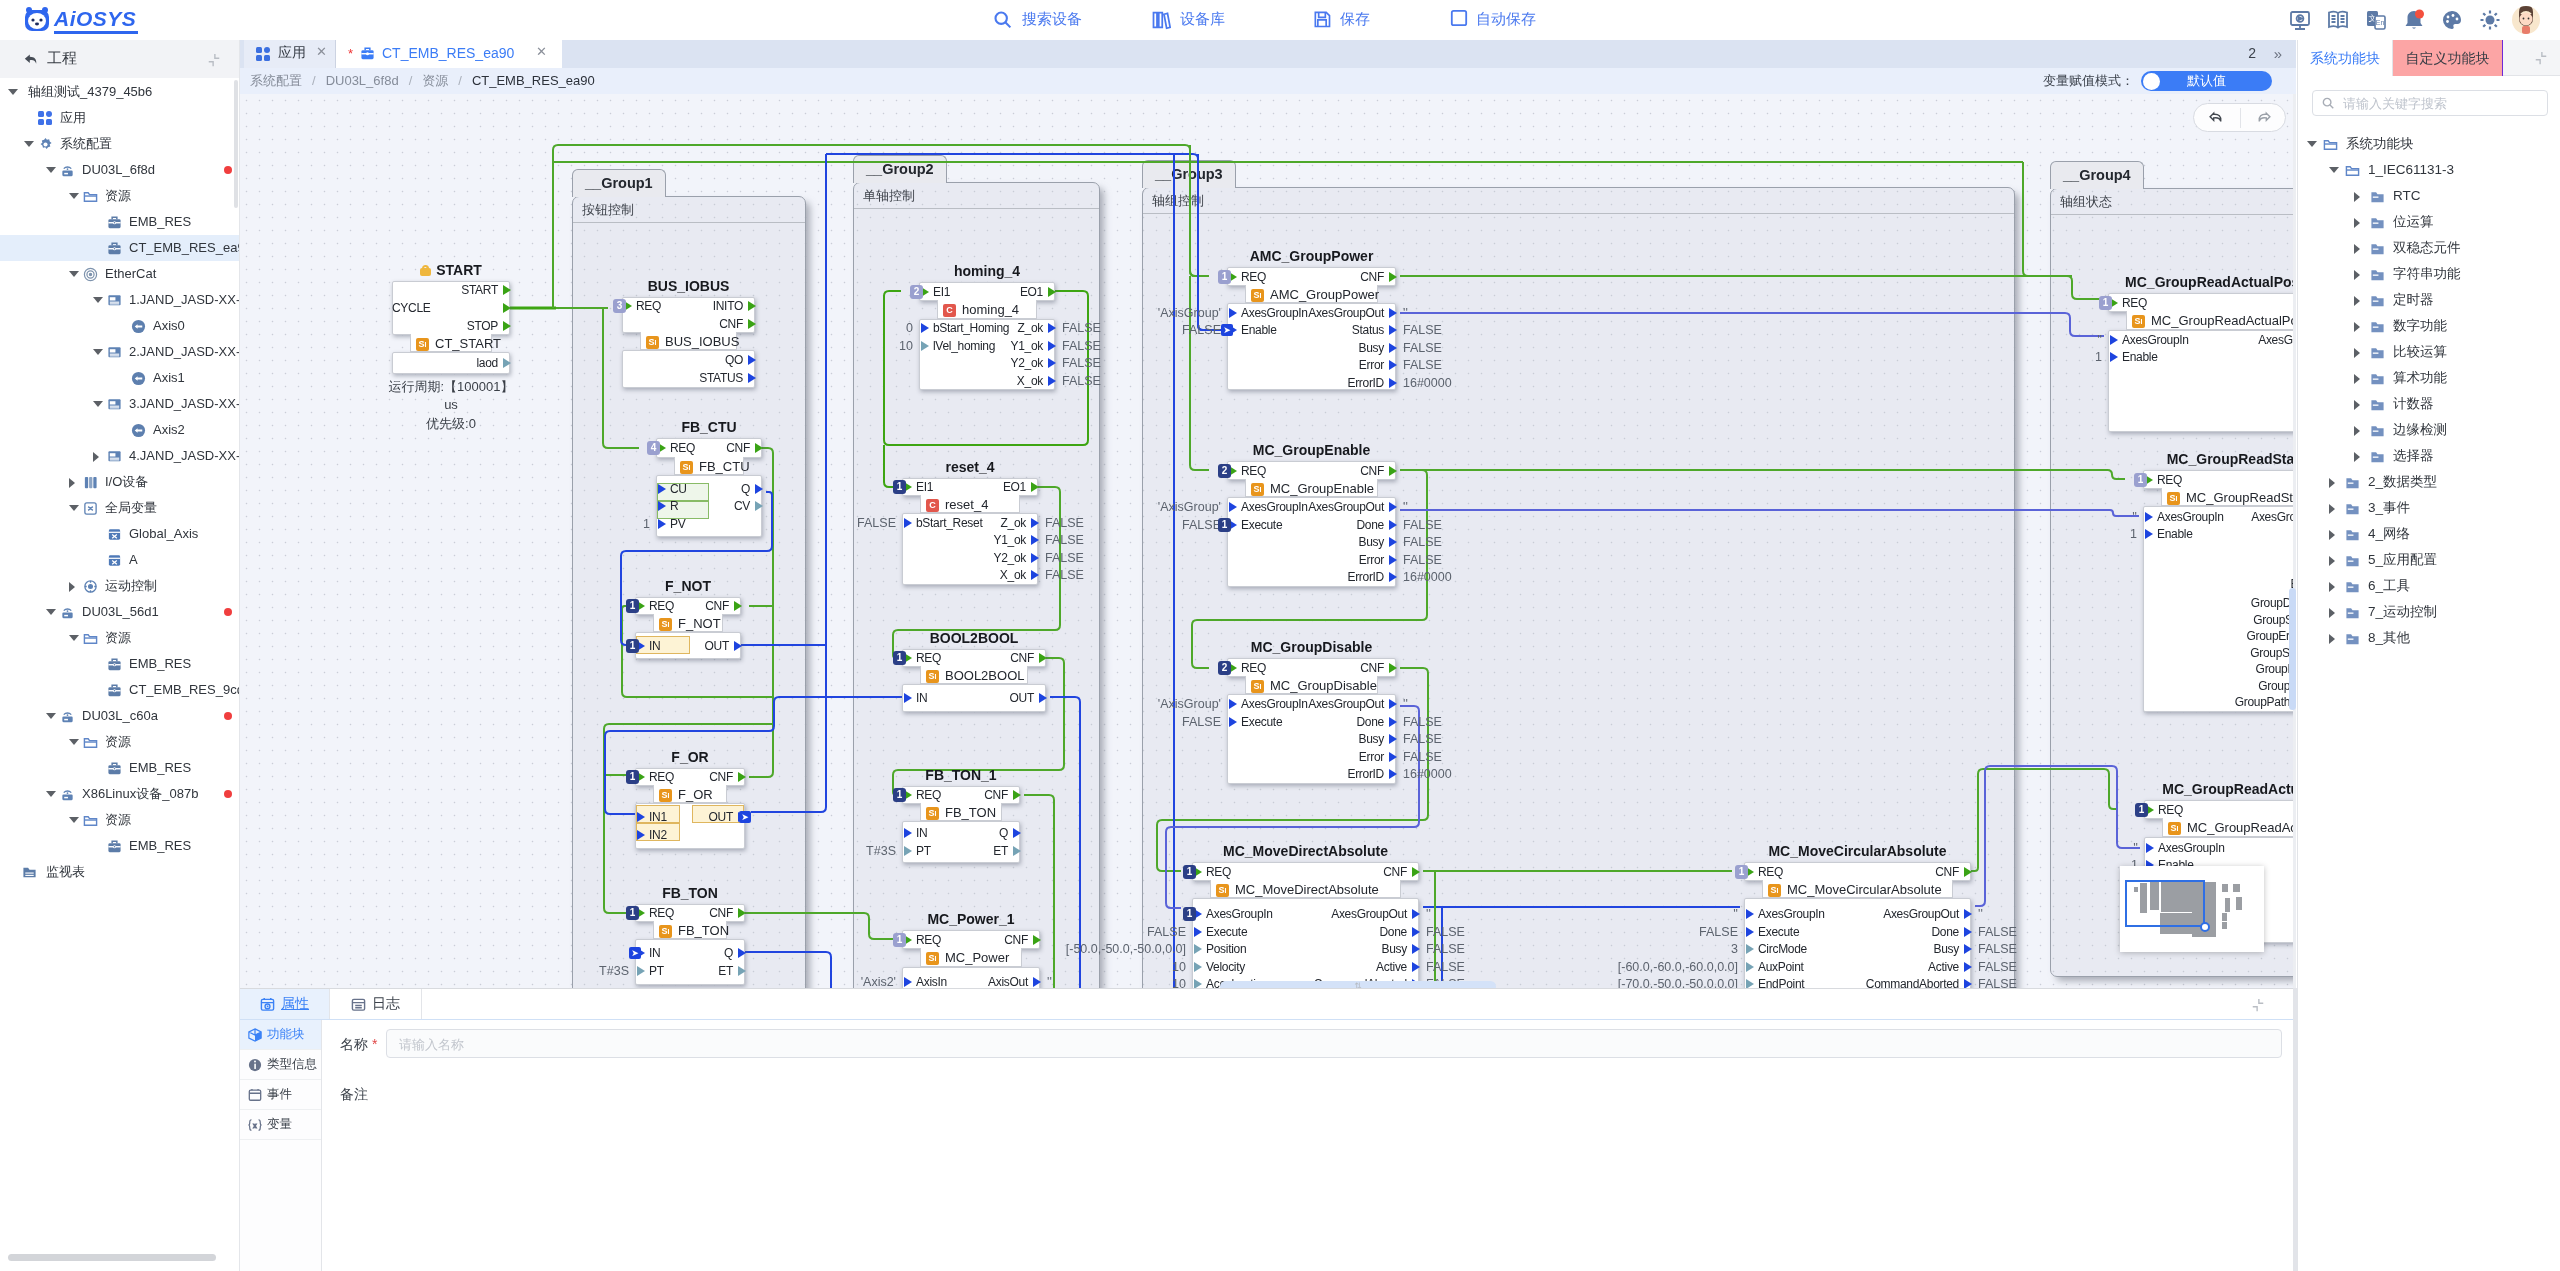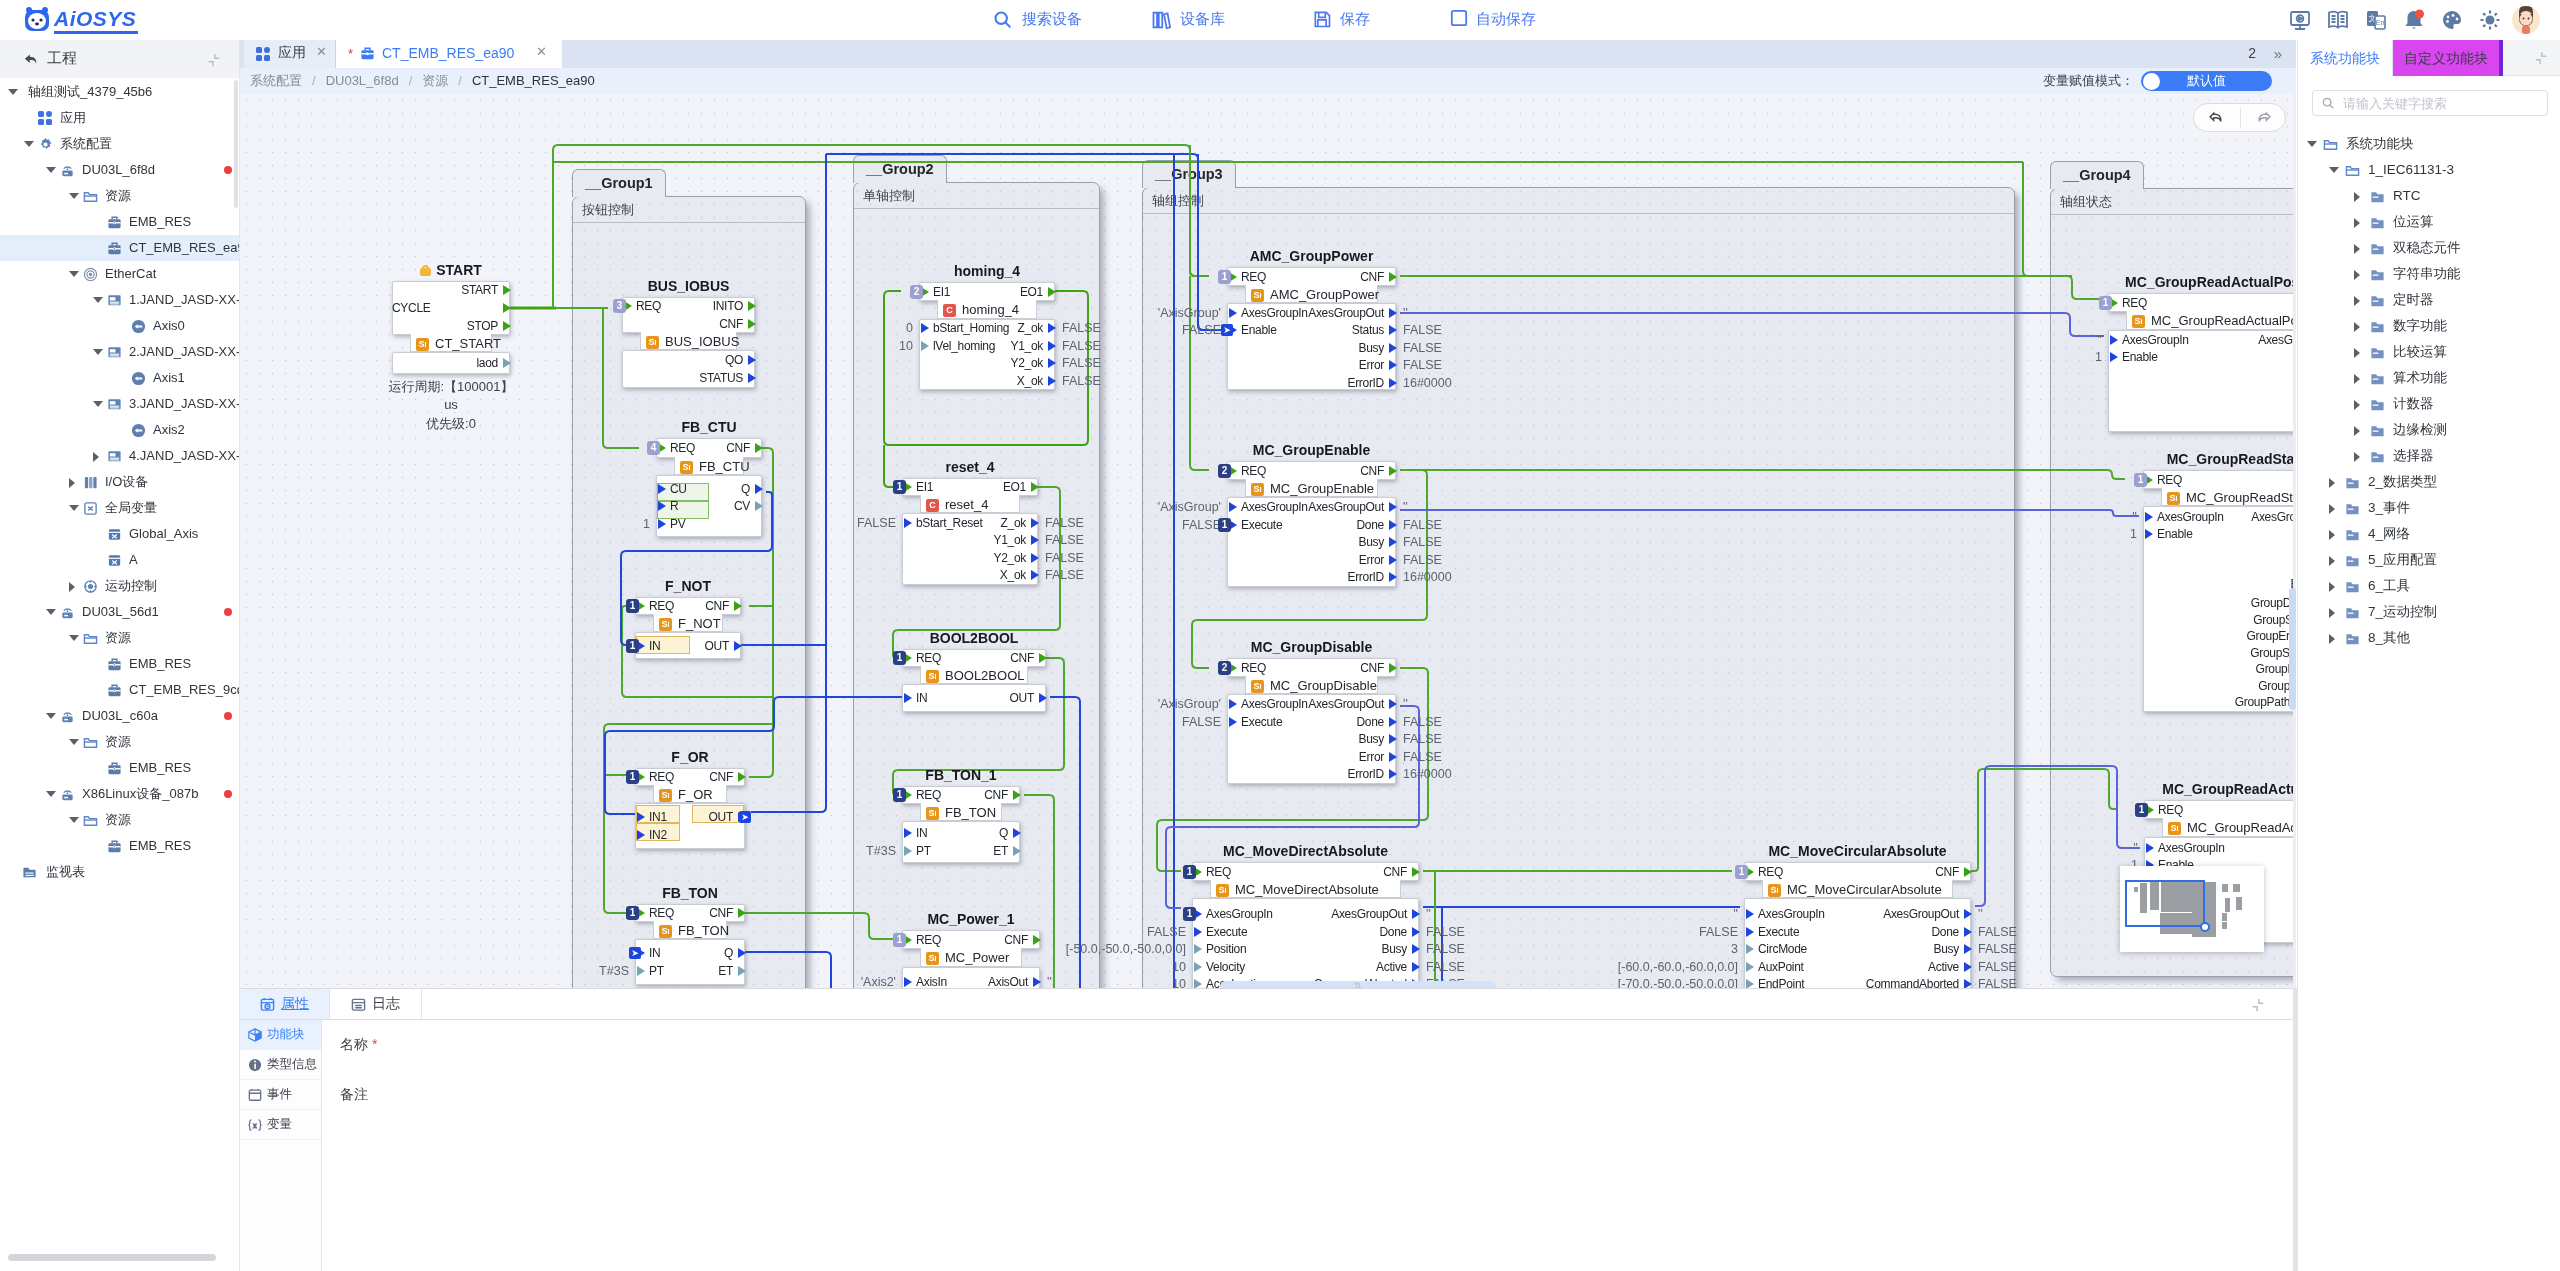--- a/index.html
+++ b/index.html
@@ -408,21 +408,21 @@
           </svg></span>
         <span class="lab" style="left:46px;">监视表</span>
       </div>
 </div>
 <div style="position:absolute;left:234px;top:40px;width:4px;height:128px;background:#dfe1e5;border-radius:2px;"></div>
 <div style="position:absolute;left:8px;top:1214px;width:208px;height:7px;background:#d3d5d9;border-radius:4px;"></div>
 </div>
 <div class="rpanel">
 <div style="position:absolute;left:0;top:0;width:263px;height:36px;background:#f4f5f7;border-bottom:1px solid #e2e4e8;"></div>
 <div class="rtab" style="left:0;width:95px;background:#fff;color:#3b7cf6;border-right:1px solid #e2e4e8;">系统功能块</div>
-<div class="rtab" style="left:95px;width:110px;background:#d946ef;color:#383d45;border-right:4px solid #6d28d9;">自定义功能块</div>
+<div class="rtab" style="left:95px;width:110px;background:#fca5a5;color:#383d45;border-right:1px solid #6d28d9;">自定义功能块</div>
 <svg width="14" height="14" viewBox="0 0 16 16" style="position:absolute;right:12px;top:11px;" stroke="#b9bdc4" stroke-width="1.6" fill="none">
       <path d="M2 10 h5 v5 M14 6 h-5 V1"></path>
     </svg>
 <div style="position:absolute;left:14px;top:50px;width:236px;height:26px;border:1px solid #dcdfe5;border-radius:4px;background:#fff;">
 <svg width="14" height="14" viewBox="0 0 24 24" fill="none" stroke="#a8adb6" stroke-width="2.4" style="position:absolute;left:8px;top:5px;">
         <circle cx="10.5" cy="10.5" r="6.5"></circle>
         <path d="M15.5 15.5 L21 21"></path>
       </svg>
 <span style="position:absolute;left:30px;top:4px;font-size:13px;color:#bfc4cd;">请输入关键字搜索</span>
     </div>
@@ -1172,15 +1172,18 @@
             </svg>
           </span>事件</div>
 <div class="mitem" style=""><span style="margin-right:5px;display:inline-flex;">
             <svg width="14" height="14" viewBox="0 0 16 16" fill="none" stroke="#67728a" stroke-width="1.4">
               <path d="M4 2 c-2 0-2 2-2 3 0 2-0 3-1.5 3 1.5 0 1.5 1 1.5 3 0 1 0 3 2 3 M12 2 c2 0 2 2 2 3 0 2 0 3 1.5 3 -1.5 0-1.5 1-1.5 3 0 1 0 3-2 3"></path>
               <text x="8" y="11" font-size="7.5" fill="#67728a" text-anchor="middle">x</text>
             </svg>
           </span>变量</div>
 </div>
 <div style="position:absolute;left:100px;top:47px;font-size:14px;color:#3c424b;">名称<span style="color:#e04545;margin-left:4px;">*</span></div>
+<div style="position:absolute;left:146px;top:40px;width:1896px;height:29px;background:#fafbfc;border:1px solid #dcdfe5;border-radius:4px;">
+<span style="position:absolute;left:12px;top:6px;font-size:13px;color:#c2c6cd;">请输入名称</span>
+      </div>
 <div style="position:absolute;left:100px;top:97px;font-size:14px;color:#3c424b;">备注</div>
 </div>
 <div style="position:absolute;left:2053px;top:948px;width:4px;height:283px;background:#e2e4e9;"></div>
 </div>
 </body></html>

